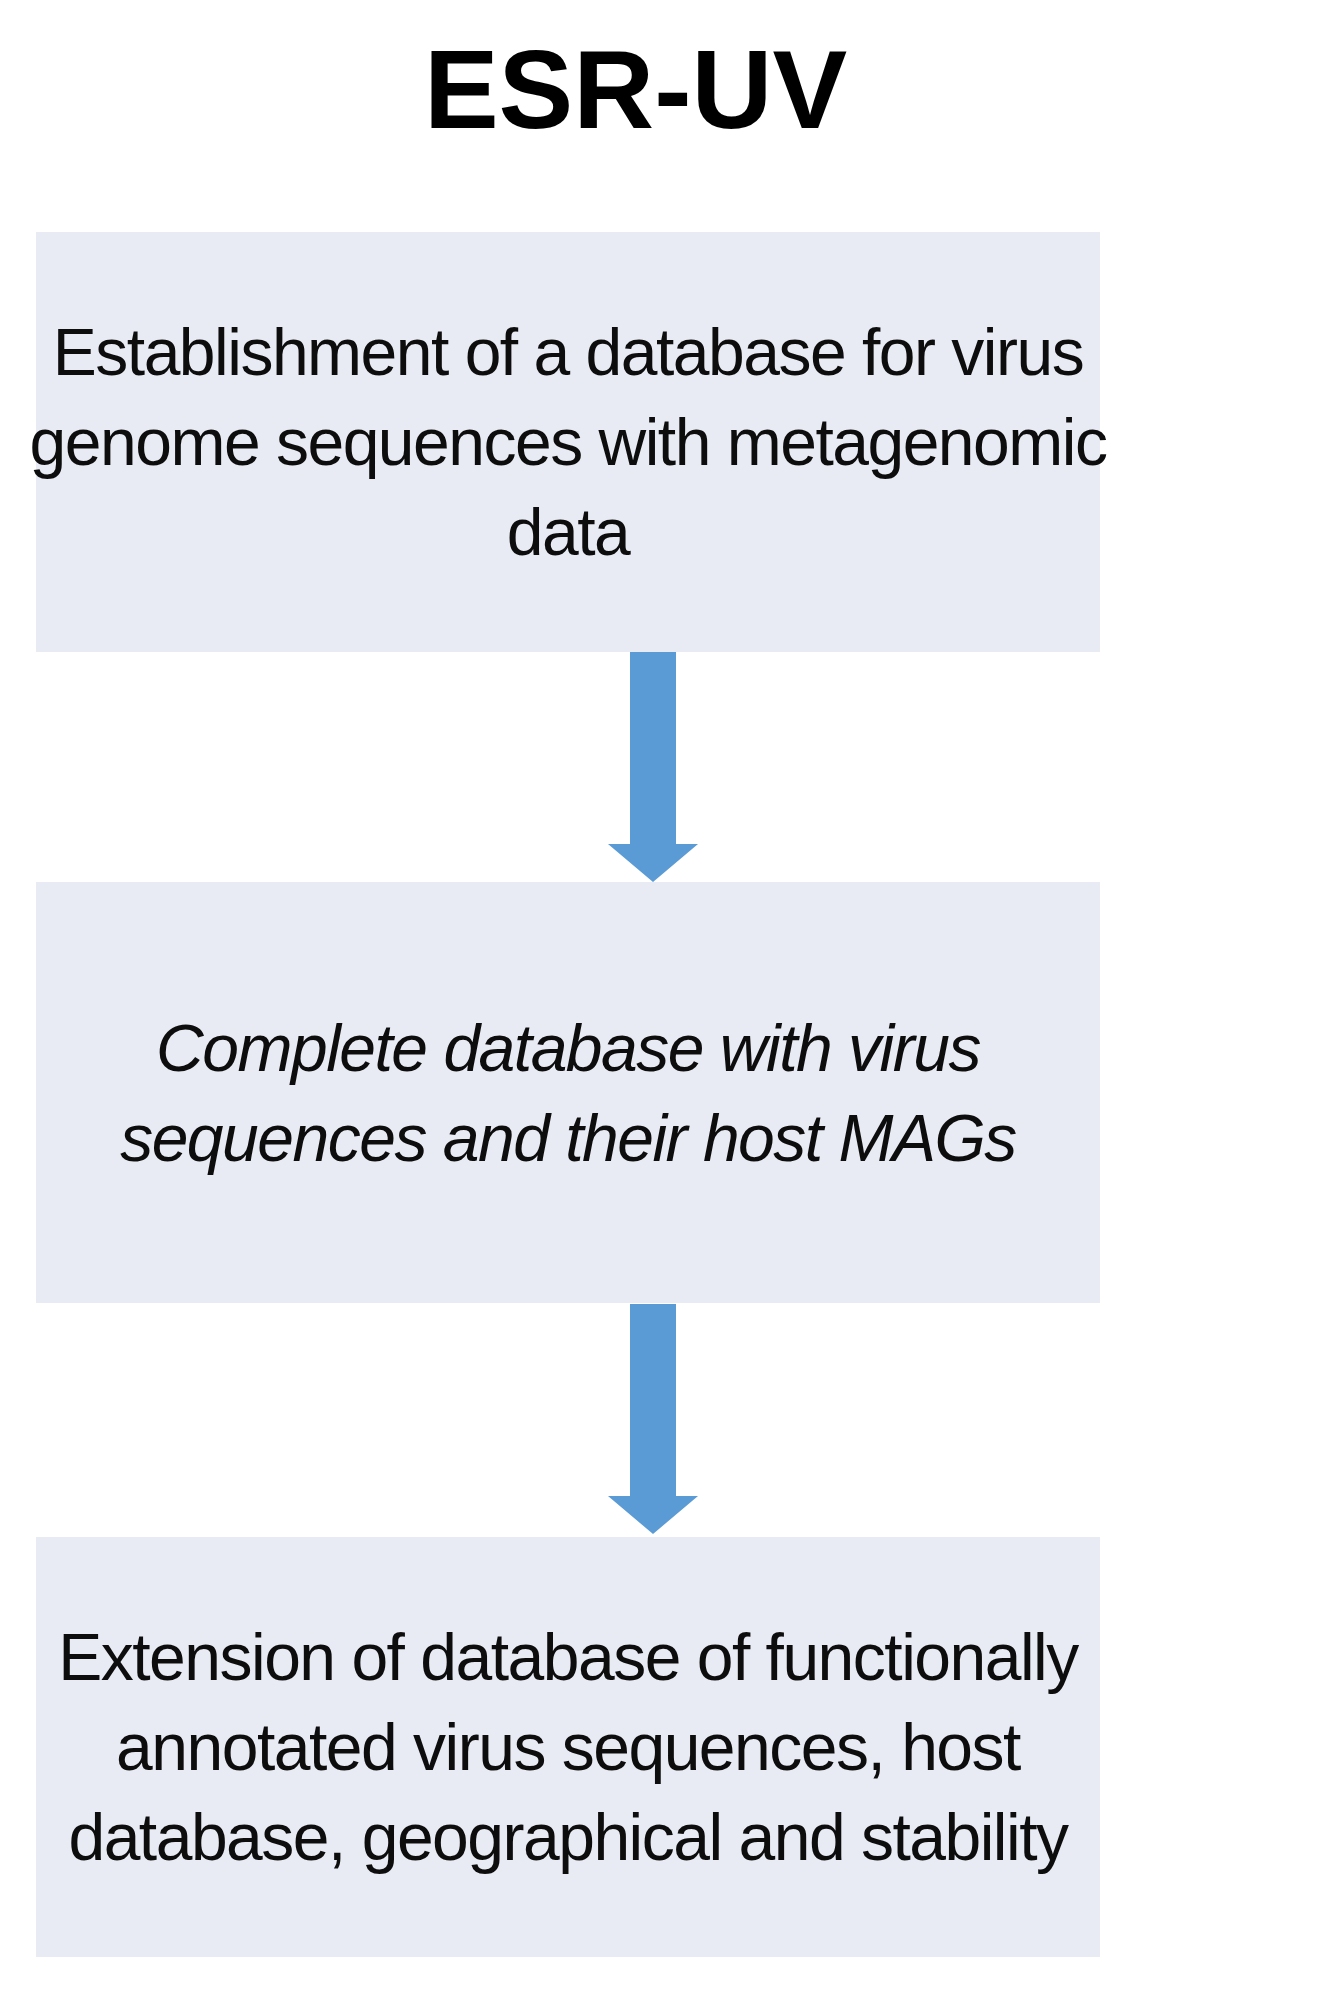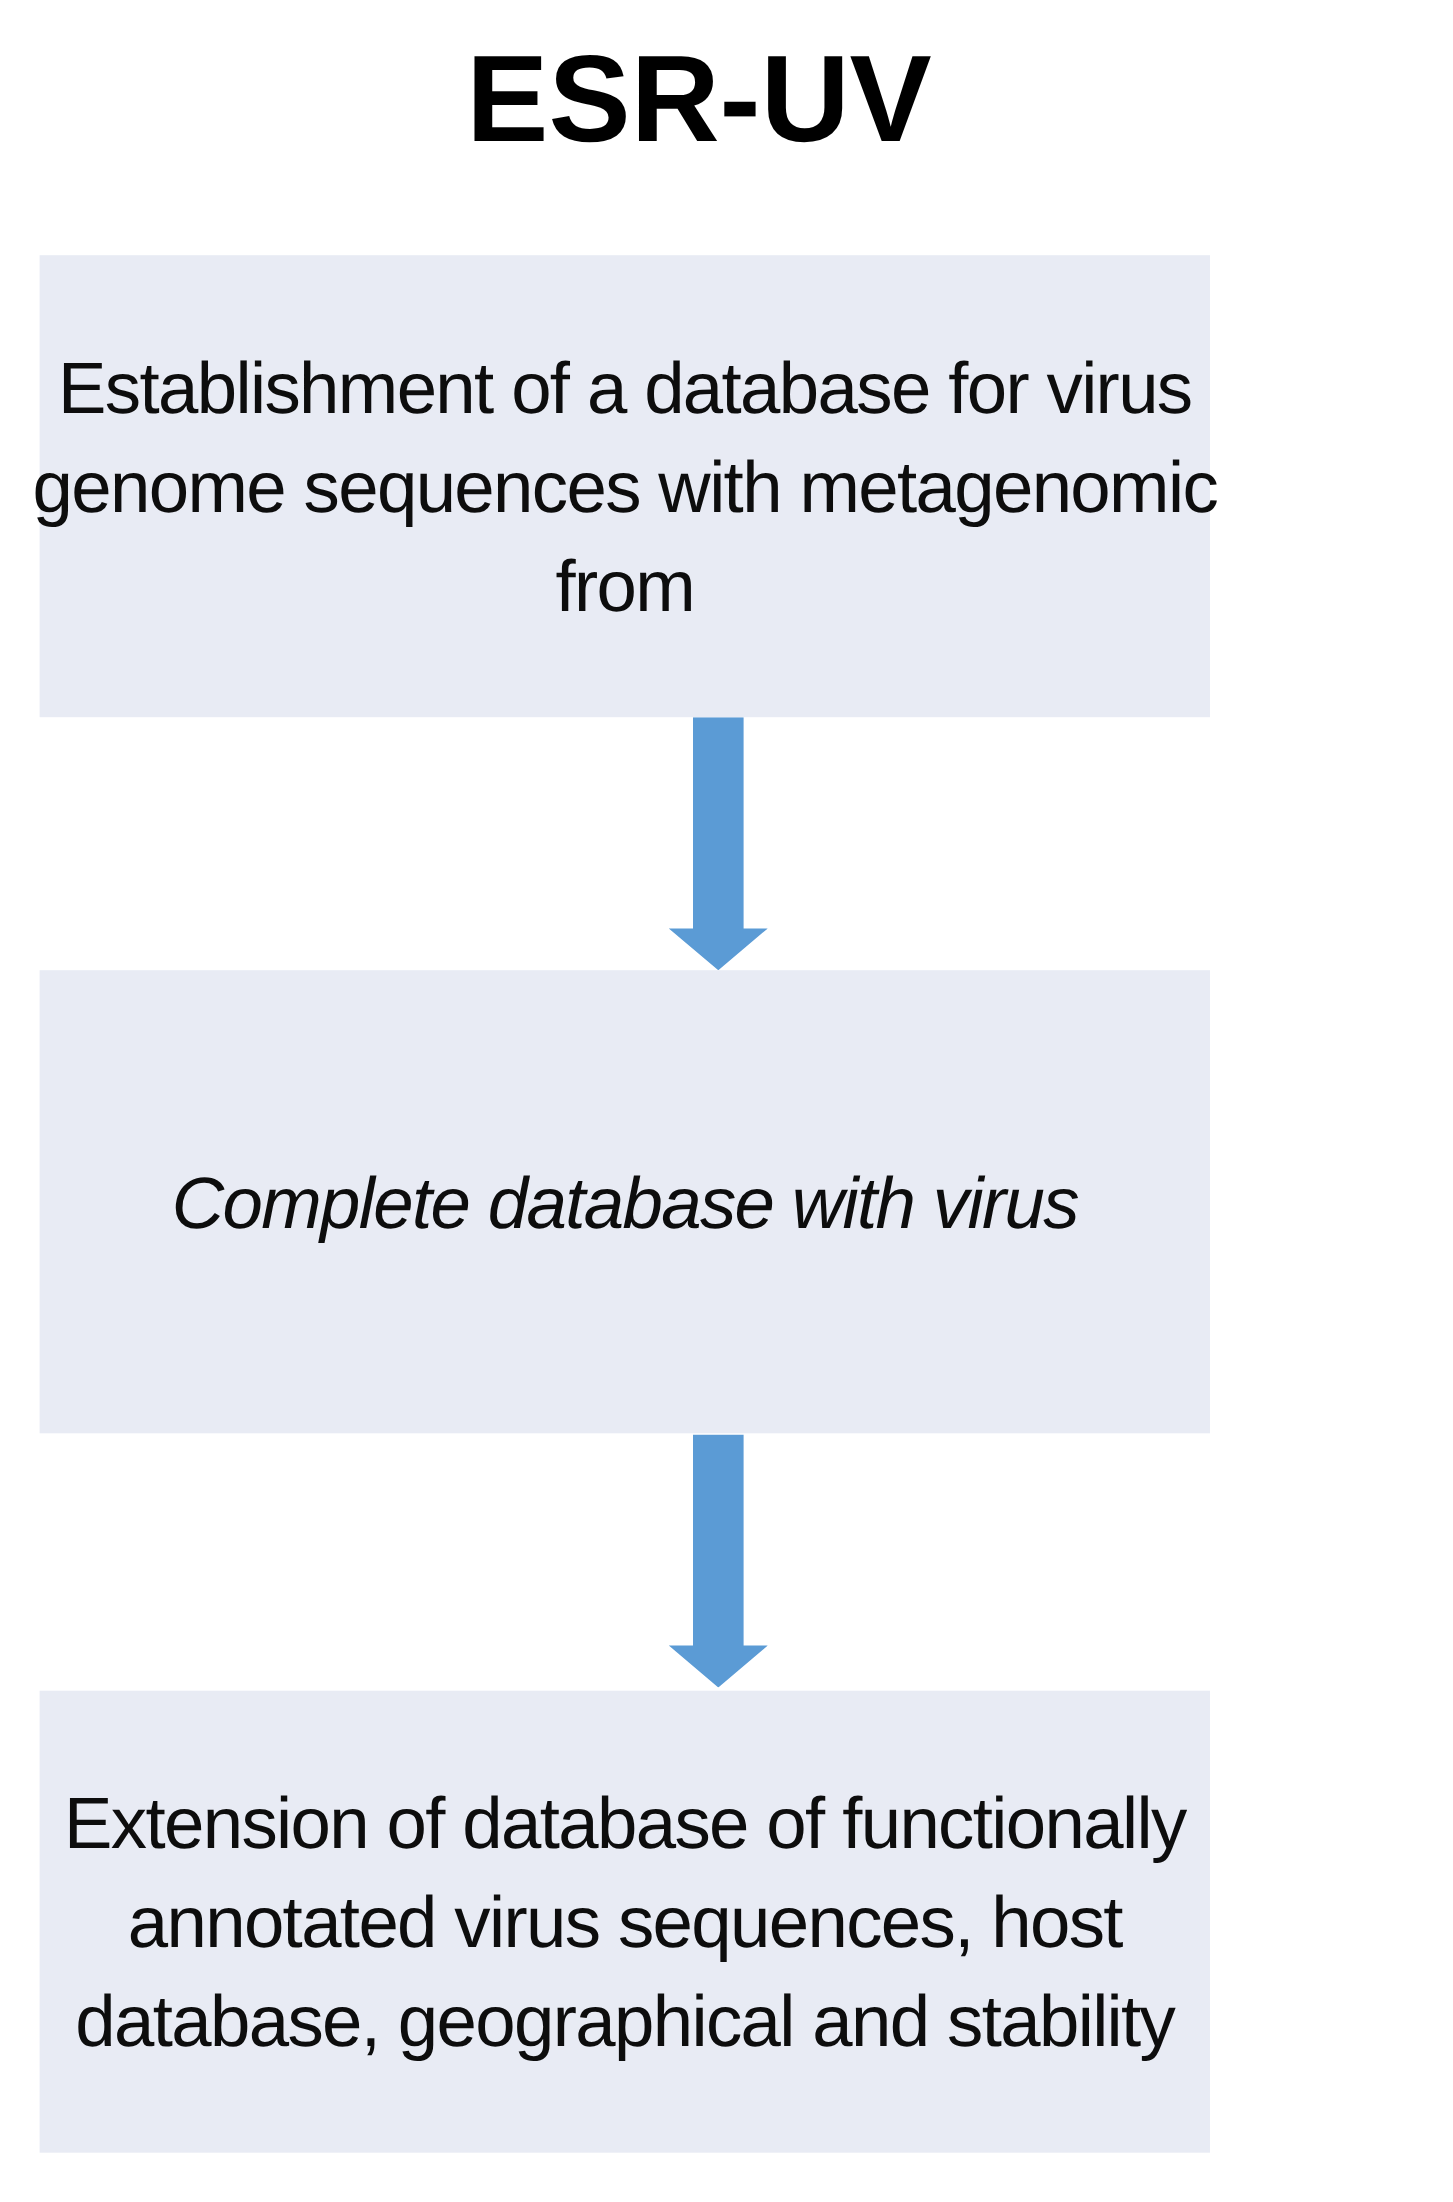--- a/index.html
+++ b/index.html
@@ -62,29 +62,30 @@
 </head>
 <body>
 
 <div class="canvas">
 
   <h1 class="title">ESR-UV</h1>
 
   <section class="box box-1" style="background-color: rgb(232, 235, 244);">
     <div class="line">Establishment of a database for virus</div>
     <div class="line">genome sequences with metagenomic</div>
-    <div class="line">from</div>
+    <div class="line">data</div>
   </section>
 
   <svg class="arrow arrow-1" viewBox="0 0 90 230" preserveAspectRatio="none">
     <polygon points="22,0 68,0 68,192 90,192 45,230 0,192 22,192" fill="#5b9bd5"></polygon>
   </svg>
 
   <section class="box box-2" style="background-color: rgb(232, 235, 244); font-style: italic;">
     <div class="line">Complete database with virus</div>
+    <div class="line">sequences and their host MAGs</div>
   </section>
 
   <svg class="arrow arrow-2" viewBox="0 0 90 230" preserveAspectRatio="none">
     <polygon points="22,0 68,0 68,192 90,192 45,230 0,192 22,192" fill="#5b9bd5"></polygon>
   </svg>
 
   <section class="box box-3" style="background-color: rgb(232, 235, 244);">
     <div class="line">Extension of database of functionally</div>
     <div class="line">annotated virus sequences, host</div>
     <div class="line">database, geographical and stability</div>

